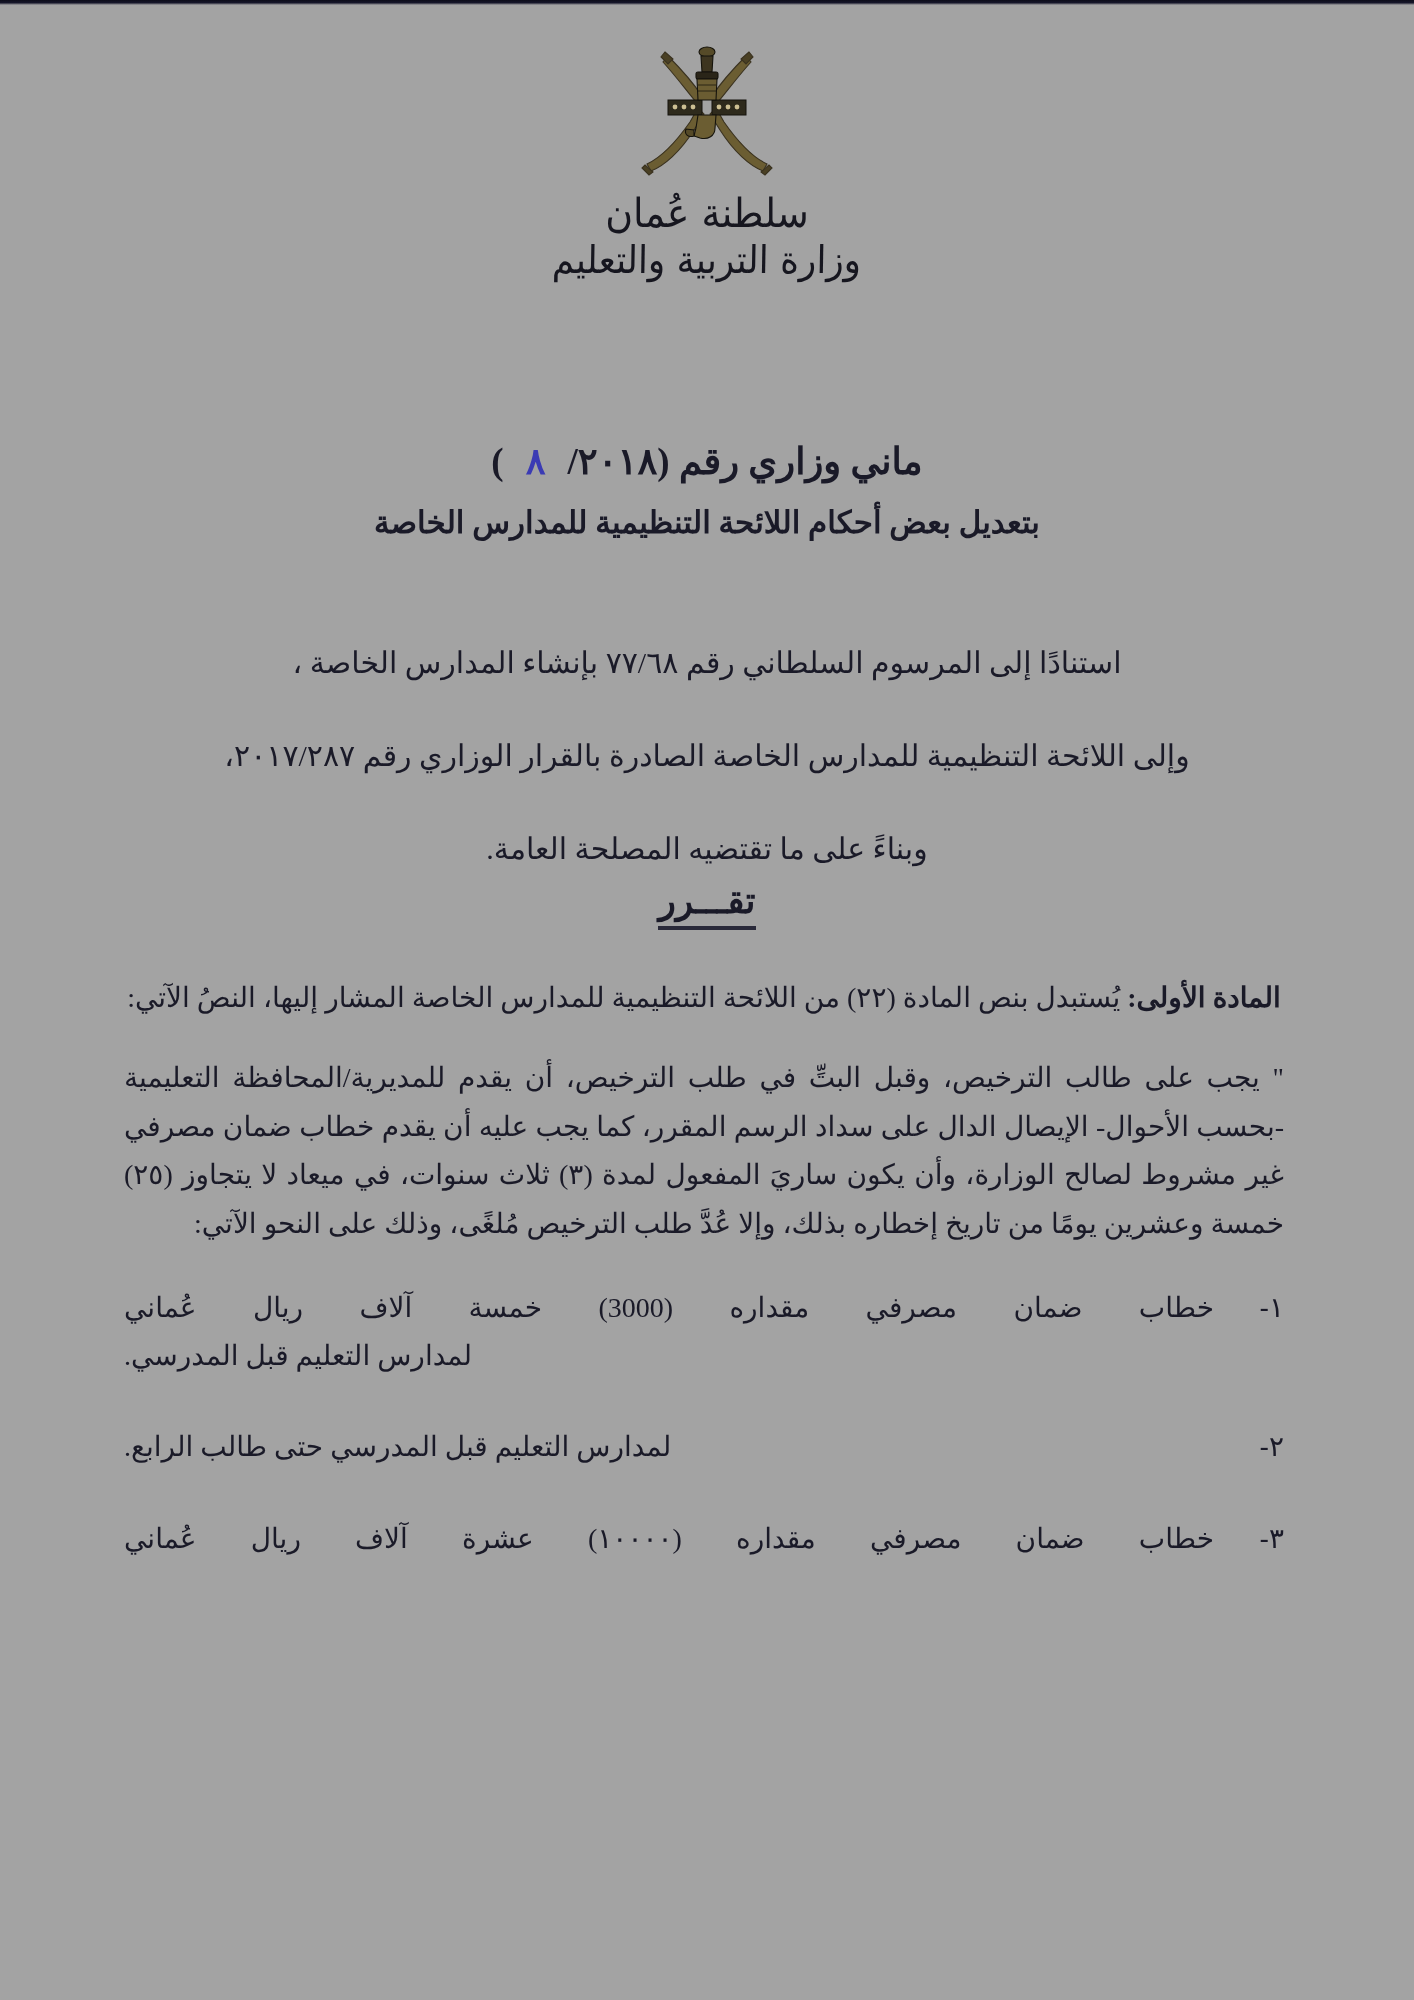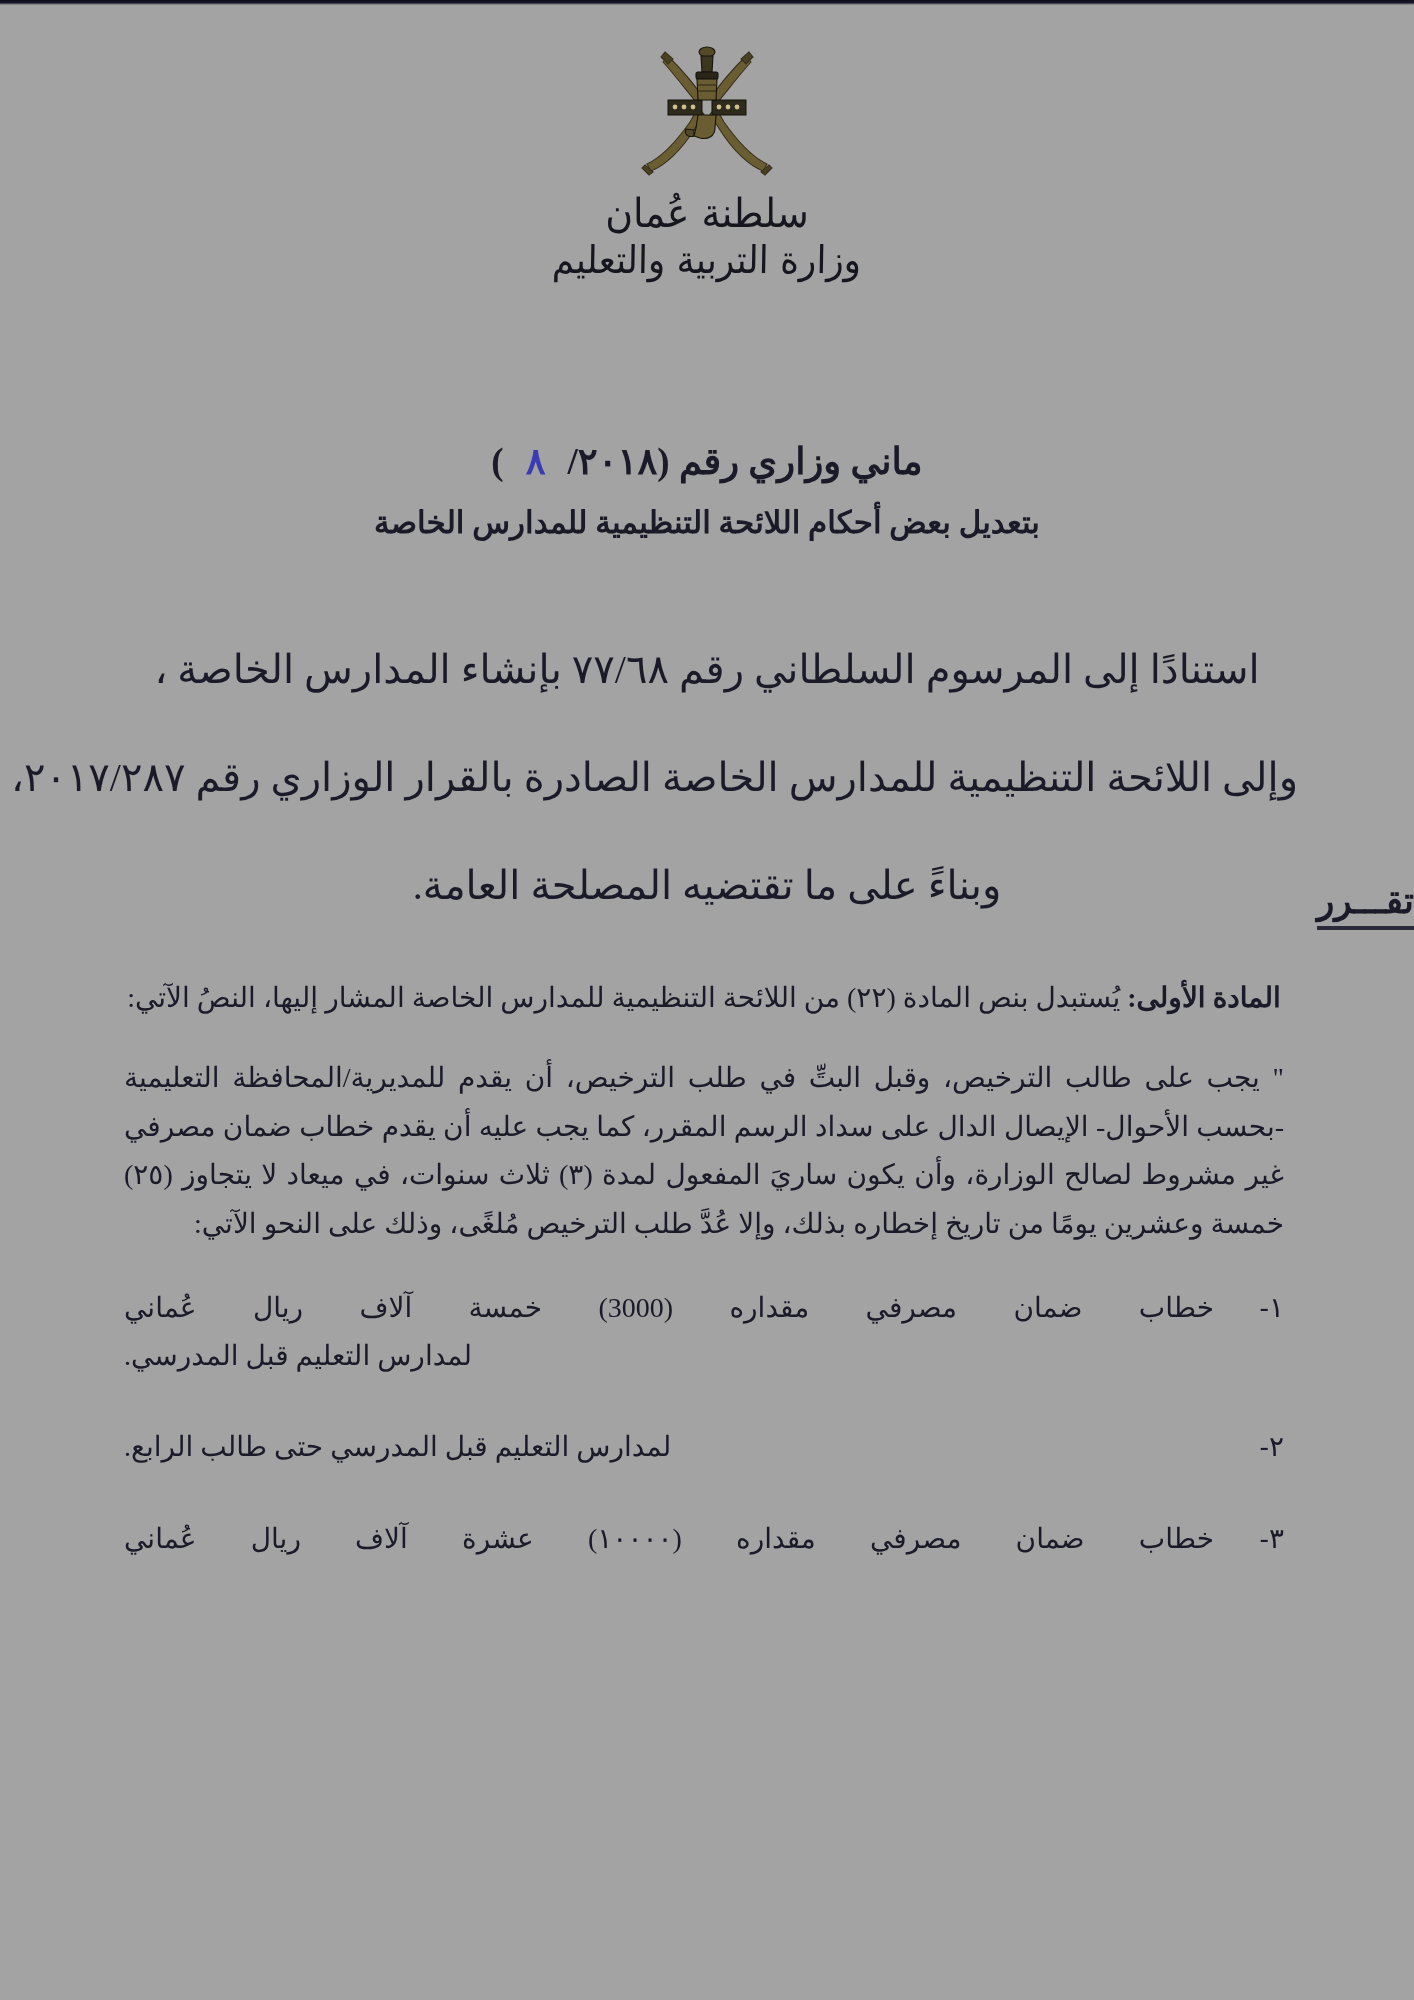--- a/index.html
+++ b/index.html
@@ -106,31 +106,32 @@
   .preamble {
     position: absolute;
     top: 640px;
     right: 116px;
     width: 1182px;
     text-align: center;
   }
 
   .preamble p {
     margin: 0 0 48px 0;
-    font-size: 40px;
+    font-size: 30px;
     line-height: 1.5;
     white-space: nowrap;
   }
 
   
   .resolves-wrap {
     position: absolute;
     top: 880px;
     left: 0;
     width: 100%;
+    text-align: center;
   }
 
   .resolves {
     display: inline-block;
     font-size: 36px;
     font-weight: bold;
     border-bottom: 4px solid #2a2a3a;
     padding-bottom: 3px;
     line-height: 1.2;
   }

